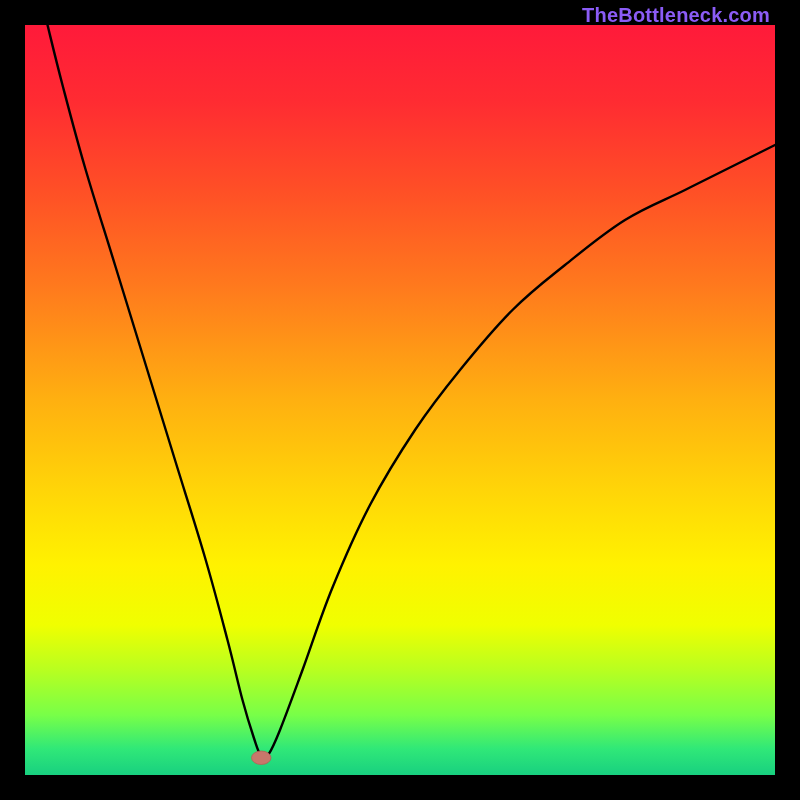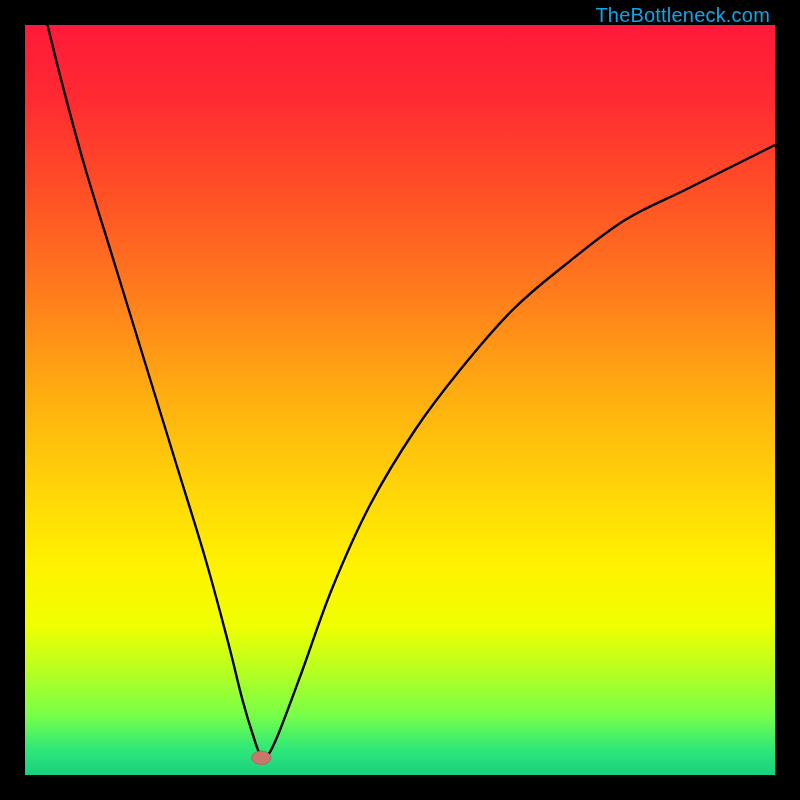--- a/index.html
+++ b/index.html
@@ -23,23 +23,23 @@
     position: absolute;
     left: 0;
     top: 0;
     width: 750px;
     height: 750px;
   }
   .watermark {
     position: absolute;
     right: 30px;
     top: 4px;
-    color: #0ea5e9;
+    color: #8b5cf6;
     font-size: 20px;
-    font-weight: 400;
+    font-weight: 700;
     letter-spacing: 0.2px;
     font-family: Arial, Helvetica, sans-serif;
     text-align: center;
   }
 </style>
 </head>
 <body>
 
 <div class="watermark">TheBottleneck.com</div>
 

